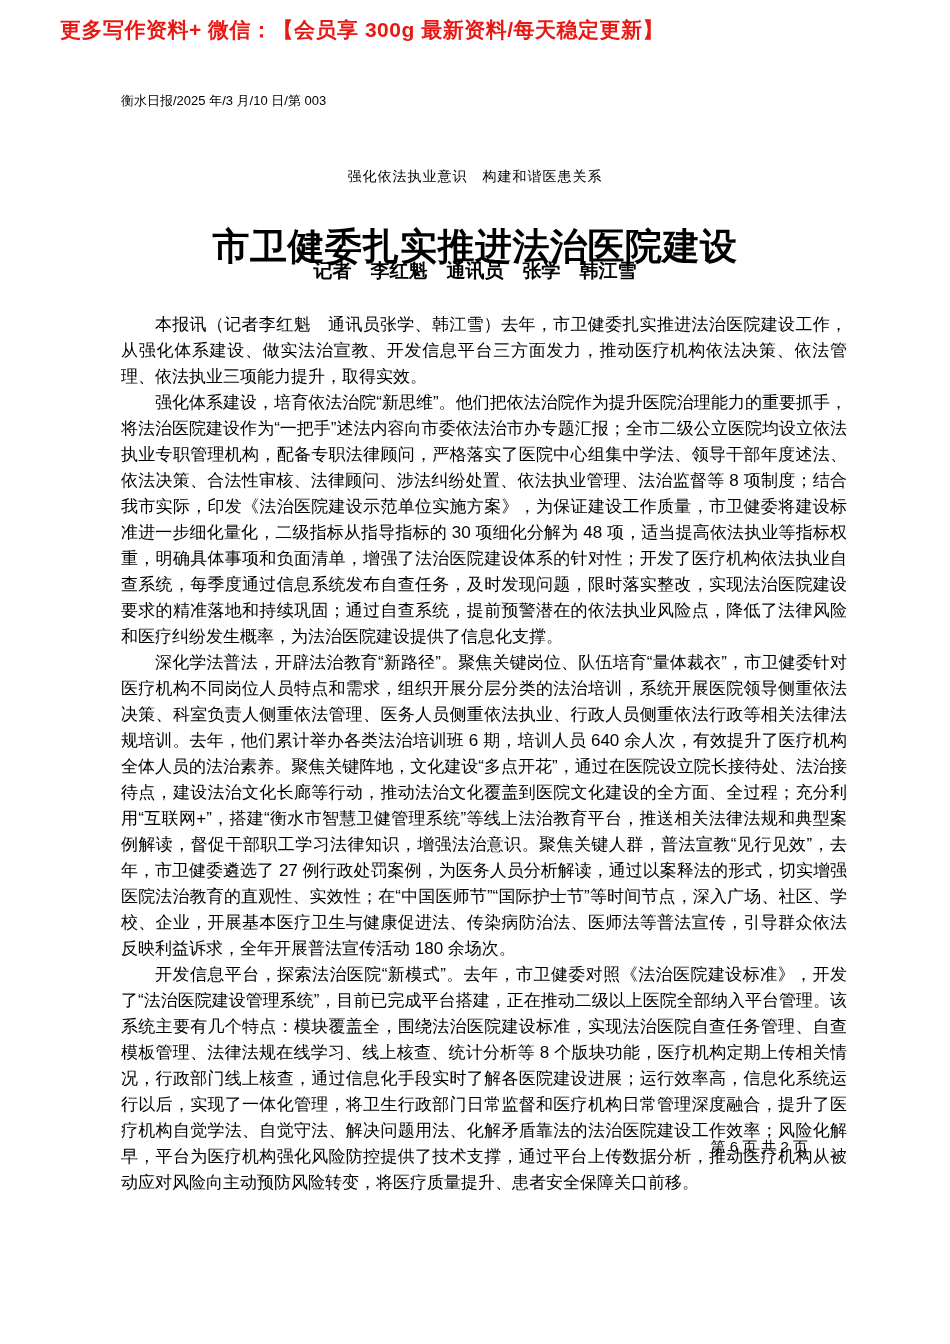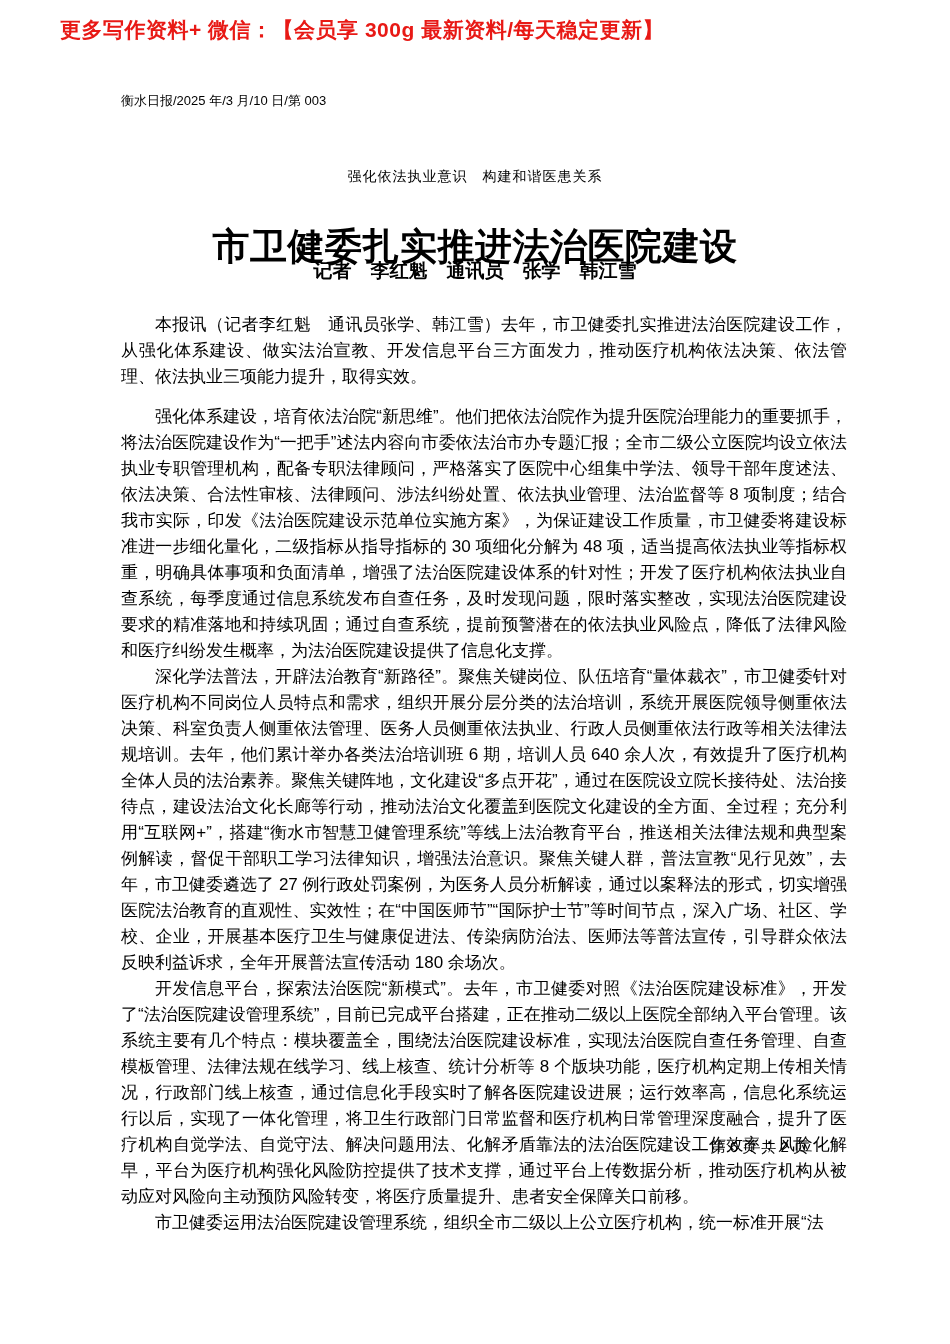--- a/index.html
+++ b/index.html
@@ -65,21 +65,21 @@
     width: 726px;
     font-size: 17px;
     line-height: 26px;
     text-align: justify;
     text-justify: inter-ideograph;
   }
   .article-body p {
     margin: 0;
     text-indent: 2em;
   }
-  .article-body p.lead { margin-bottom: 14px; }
+  .article-body p.lead { }
   .page-indicator {
     position: absolute;
     right: 142px;
     top: 1138px;
     font-size: 15px;
     white-space: nowrap;
   }
   .divider {
     position: absolute;
     left: 141px;
@@ -121,21 +121,20 @@
 
   <h1 class="article-title">市卫健委扎实推进法治医院建设</h1>
 
   <div class="byline">记者　李红魁　通讯员　张学　韩江雪</div>
 
   <div class="article-body">
     <p class="lead">本报讯（记者李红魁　通讯员张学、韩江雪）去年，市卫健委扎实推进法治医院建设工作，从强化体系建设、做实法治宣教、开发信息平台三方面发力，推动医疗机构依法决策、依法管理、依法执业三项能力提升，取得实效。</p>
     <p>强化体系建设，培育依法治院“新思维”。他们把依法治院作为提升医院治理能力的重要抓手，将法治医院建设作为“一把手”述法内容向市委依法治市办专题汇报；全市二级公立医院均设立依法执业专职管理机构，配备专职法律顾问，严格落实了医院中心组集中学法、领导干部年度述法、依法决策、合法性审核、法律顾问、涉法纠纷处置、依法执业管理、法治监督等 8 项制度；结合我市实际，印发《法治医院建设示范单位实施方案》，为保证建设工作质量，市卫健委将建设标准进一步细化量化，二级指标从指导指标的 30 项细化分解为 48 项，适当提高依法执业等指标权重，明确具体事项和负面清单，增强了法治医院建设体系的针对性；开发了医疗机构依法执业自查系统，每季度通过信息系统发布自查任务，及时发现问题，限时落实整改，实现法治医院建设要求的精准落地和持续巩固；通过自查系统，提前预警潜在的依法执业风险点，降低了法律风险和医疗纠纷发生概率，为法治医院建设提供了信息化支撑。</p>
     <p>深化学法普法，开辟法治教育“新路径”。聚焦关键岗位、队伍培育“量体裁衣”，市卫健委针对医疗机构不同岗位人员特点和需求，组织开展分层分类的法治培训，系统开展医院领导侧重依法决策、科室负责人侧重依法管理、医务人员侧重依法执业、行政人员侧重依法行政等相关法律法规培训。去年，他们累计举办各类法治培训班 6 期，培训人员 640 余人次，有效提升了医疗机构全体人员的法治素养。聚焦关键阵地，文化建设“多点开花”，通过在医院设立院长接待处、法治接待点，建设法治文化长廊等行动，推动法治文化覆盖到医院文化建设的全方面、全过程；充分利用“互联网+”，搭建“衡水市智慧卫健管理系统”等线上法治教育平台，推送相关法律法规和典型案例解读，督促干部职工学习法律知识，增强法治意识。聚焦关键人群，普法宣教“见行见效”，去年，市卫健委遴选了 27 例行政处罚案例，为医务人员分析解读，通过以案释法的形式，切实增强医院法治教育的直观性、实效性；在“中国医师节”“国际护士节”等时间节点，深入广场、社区、学校、企业，开展基本医疗卫生与健康促进法、传染病防治法、医师法等普法宣传，引导群众依法反映利益诉求，全年开展普法宣传活动 180 余场次。</p>
     <p>开发信息平台，探索法治医院“新模式”。去年，市卫健委对照《法治医院建设标准》，开发了“法治医院建设管理系统”，目前已完成平台搭建，正在推动二级以上医院全部纳入平台管理。该系统主要有几个特点：模块覆盖全，围绕法治医院建设标准，实现法治医院自查任务管理、自查模板管理、法律法规在线学习、线上核查、统计分析等 8 个版块功能，医疗机构定期上传相关情况，行政部门线上核查，通过信息化手段实时了解各医院建设进展；运行效率高，信息化系统运行以后，实现了一体化管理，将卫生行政部门日常监督和医疗机构日常管理深度融合，提升了医疗机构自觉学法、自觉守法、解决问题用法、化解矛盾靠法的法治医院建设工作效率；风险化解早，平台为医疗机构强化风险防控提供了技术支撑，通过平台上传数据分析，推动医疗机构从被动应对风险向主动预防风险转变，将医疗质量提升、患者安全保障关口前移。</p>
-    <p>市卫健委运用法治医院建设管理系统，组织全市二级以上公立医疗机构，统一标准开展“法</p>
   </div>
 
   <div class="page-indicator">第 6 页 共 2 页</div>
 
   <div class="divider"></div>
 
   <div class="watermark">
     <span class="wm-brand">中国知网</span>
     <span class="wm-url">https://www.cnki.net</span>
   </div>

